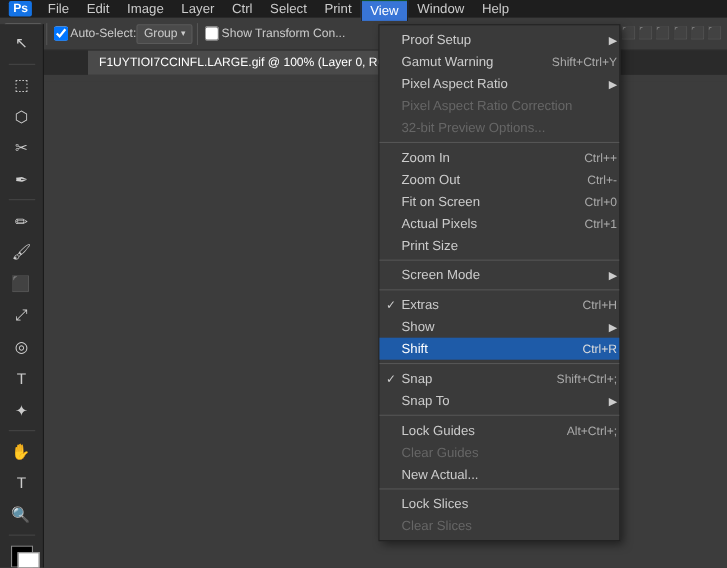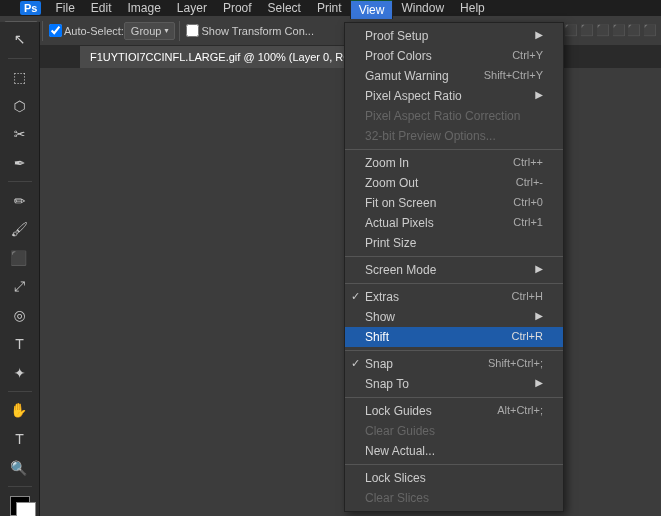--- a/index.html
+++ b/index.html
@@ -14,21 +14,21 @@
       position: relative;
     }
 
     
     .menu-bar {
       width: 100%;
       height: 16px;
       background: #1e1e1e;
       display: flex;
       align-items: center;
-      padding: 0 20px;
+      padding: 0 8px;
       color: #ccc;
       font-size: 12px;
       position: relative;
       z-index: 100;
     }
     .menu-bar-item {
       padding: 2px 8px;
       cursor: pointer;
       white-space: nowrap;
     }
@@ -152,22 +152,22 @@
       left: 344px;
       width: 220px;
       background: #3a3a3a;
       border: 1px solid #222;
       box-shadow: 3px 3px 8px rgba(0,0,0,0.5);
       z-index: 200;
       padding: 3px 0;
     }
     .menu-item {
       display: flex;
-      align-items: flex-start;
-      padding: 3px 20px 3px 20px;
+      align-items: flex-end;
+      padding: 3px 2px 3px 20px;
       color: #ccc;
       font-size: 12px;
       cursor: pointer;
       position: relative;
       min-height: 20px;
     }
     .menu-item.highlighted {
       background: #1e5ba8;
       color: white;
     }
@@ -213,21 +213,21 @@
   </style>
 </head>
 <body>
 
 <div class="menu-bar">
   <span class="ps-logo">Ps</span>
   <span class="menu-bar-item">File</span>
   <span class="menu-bar-item">Edit</span>
   <span class="menu-bar-item">Image</span>
   <span class="menu-bar-item">Layer</span>
-  <span class="menu-bar-item">Proof</span>
+  <span class="menu-bar-item">Ctrl</span>
   <span class="menu-bar-item">Select</span>
   <span class="menu-bar-item">Print</span>
   <span class="menu-bar-item active view-menu-active">View</span>
   <span class="menu-bar-item">Window</span>
   <span class="menu-bar-item">Help</span>
 </div>
 
 <div class="toolbar-row">
   <div class="toolbar-select-btn">
     <span>◀</span>
@@ -292,24 +292,20 @@
 <div class="canvas-area" style="position:absolute;left:40px;top:74px;right:0;bottom:0;background:#3c3c3c;">
 </div>
 
 <div class="dropdown-menu">
 
   <div class="menu-item">
     <span class="item-label">Proof Setup</span>
     <span class="submenu-arrow">▶</span>
   </div>
 
-  <div class="menu-item">
-    <span class="item-label">Proof Colors</span>
-    <span class="shortcut">Ctrl+Y</span>
-  </div>
 
   <div class="menu-item">
     <span class="item-label">Gamut Warning</span>
     <span class="shortcut">Shift+Ctrl+Y</span>
   </div>
 
   <div class="menu-item">
     <span class="item-label">Pixel Aspect Ratio</span>
     <span class="submenu-arrow">▶</span>
   </div>

